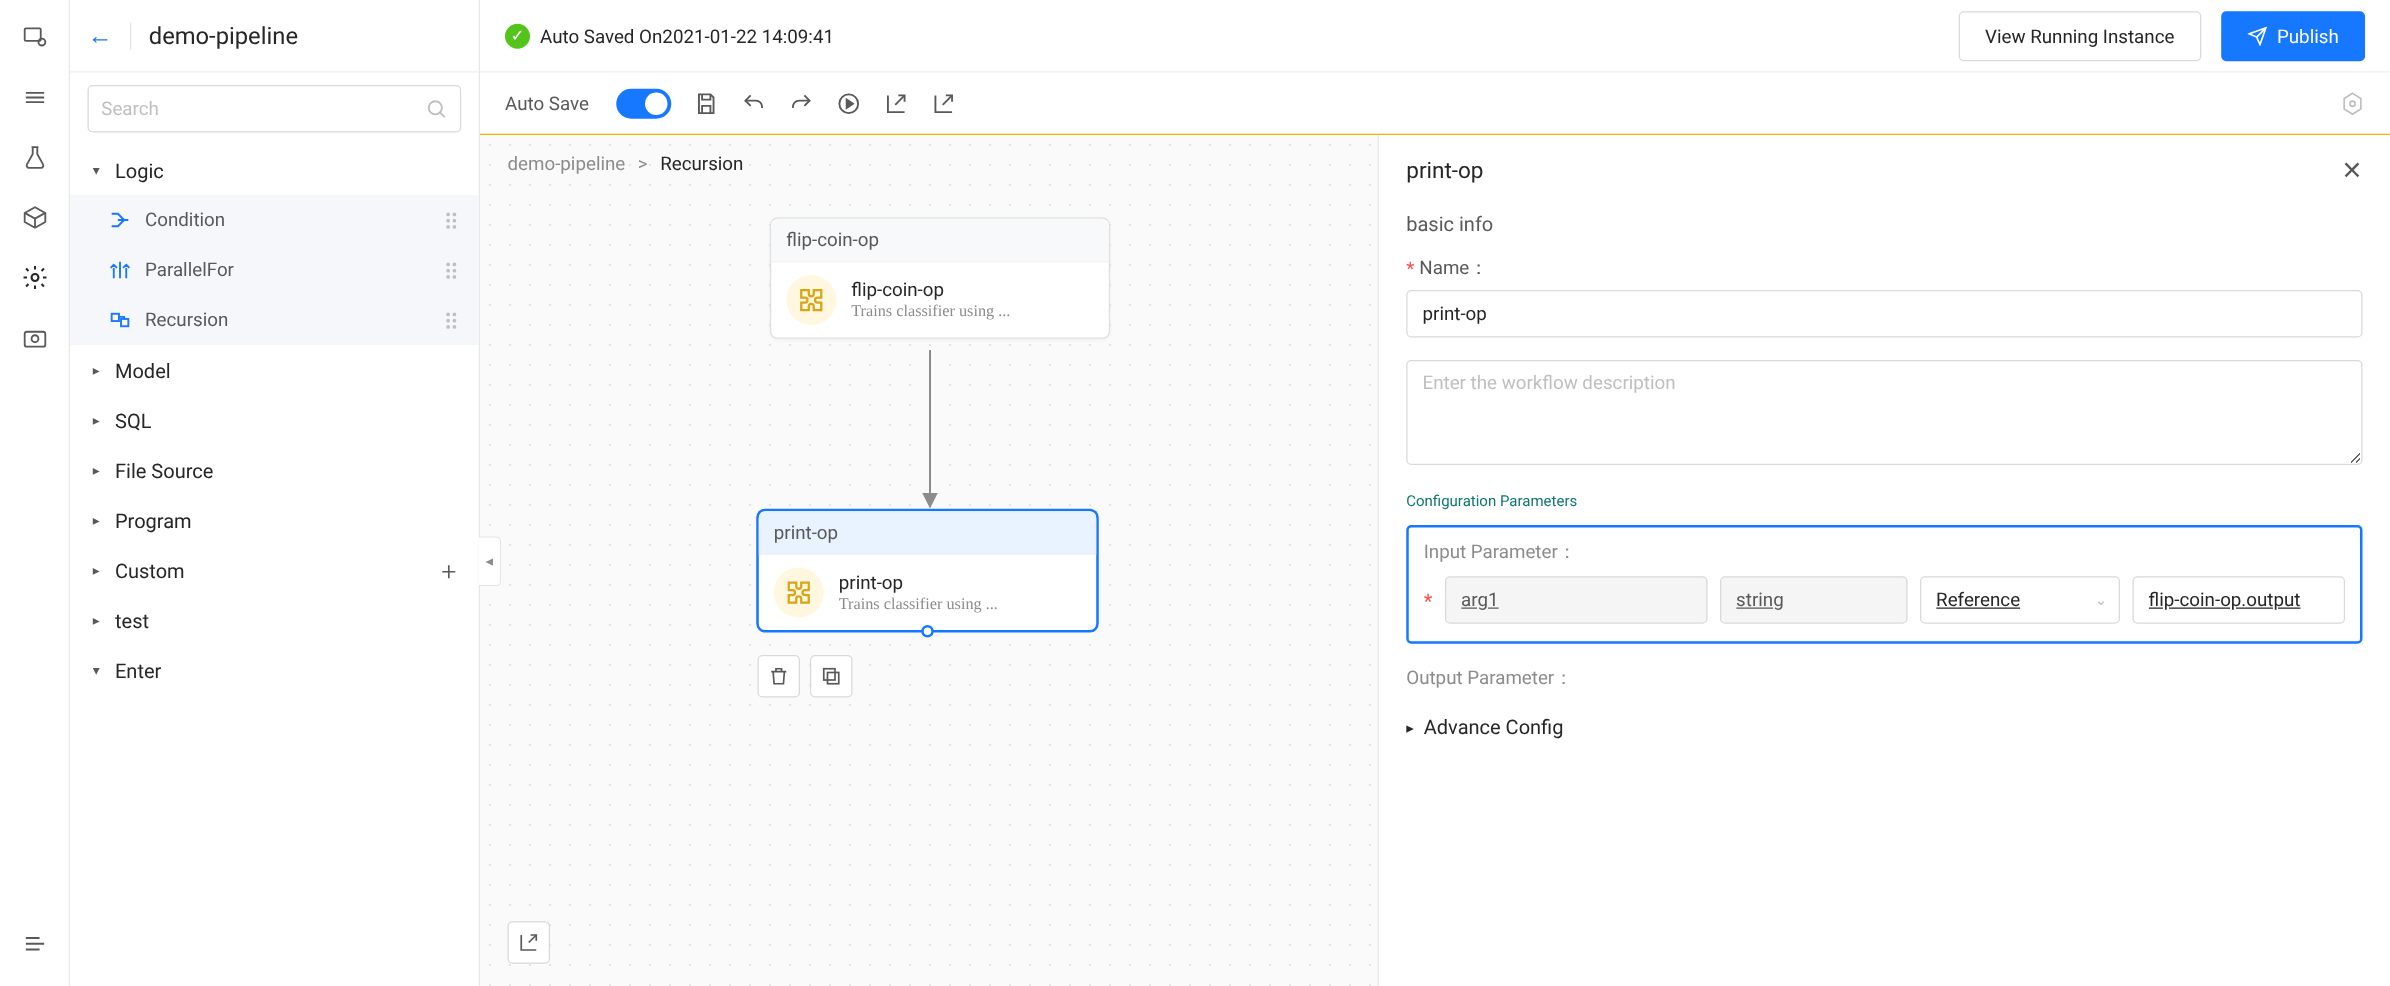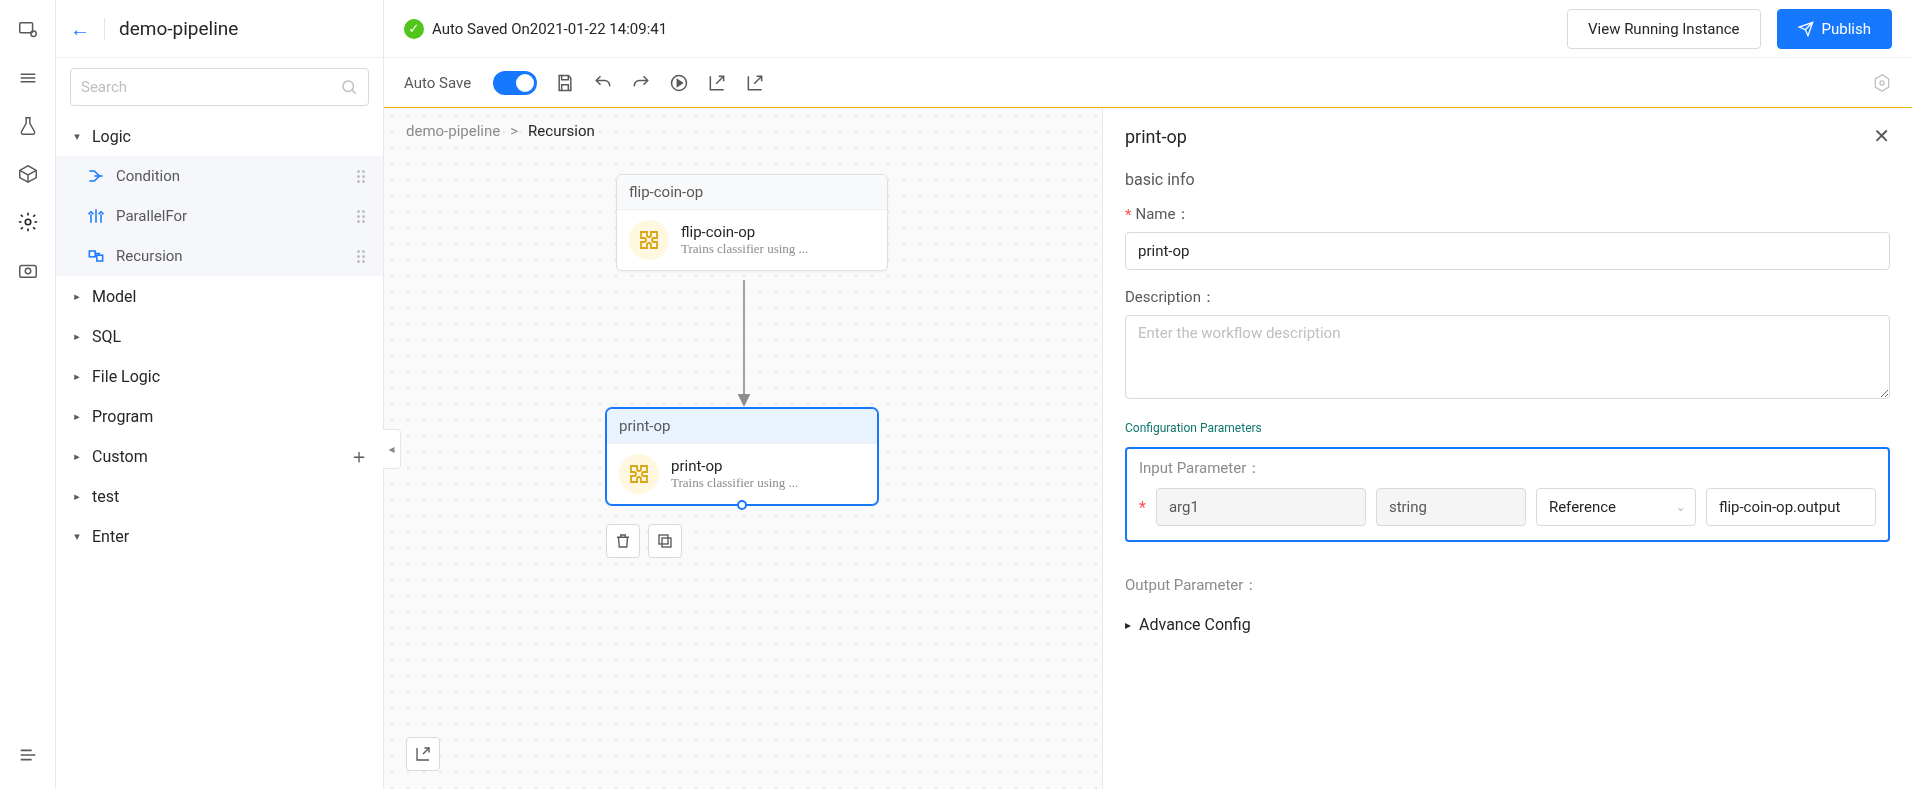--- a/index.html
+++ b/index.html
@@ -91,25 +91,25 @@
 .sec-title { font-size: 16px; color:#595959; margin-bottom: 16px; }
 .field { margin-bottom: 18px; }
 .field-label { font-size: 15px; color:#595959; margin-bottom: 8px; display:flex; align-items:center; gap:4px;}
 .req { color:#ff4d4f; }
 .input, .textarea, .select { width:100%; border:1px solid #d9d9d9; border-radius:4px; font-size:15px; color:#262626; background:#fff; }
 .input { height:38px; padding:0 12px; }
 .textarea { height:84px; padding:8px 12px; resize: both; }
 .textarea::placeholder{color:#bfbfbf;}
 
 .config-title { font-size:12px; color:#0f766e; margin: 6px 0 12px; }
-.param-box { border:2px solid #1677ff; border-radius:4px; padding:10px 12px 14px; margin-bottom:34px;}
+.param-box { border:2px solid #1677ff; border-radius:4px; padding:10px 12px 14px; margin-bottom:18px;}
 .param-box .pb-label { font-size:15px; color:#8c8c8c; margin-bottom:10px; }
 .param-row { display:flex; align-items:center; gap:10px; }
 .param-row .req{flex:0 0 auto;}
-.param-row .input{flex:1 1 0;}
+.param-row .input{flex:1 1 0;text-decoration:underline;}
 .param-row .readonly{ background:#f5f5f5; color:#595959;}
 .select-wrap { position:relative; flex:0 0 160px;border-radius:15px; }
 .select-wrap .input{ padding-right:28px; }
 .select-wrap .caret{ position:absolute; right:10px; top:50%; transform:translateY(-50%); color:#bfbfbf; font-size:12px; pointer-events:none;}
 .out-label{ font-size:15px; color:#8c8c8c; margin-bottom:20px; }
 .adv { display:flex; align-items:center; gap:8px; font-size:16px; color:#262626; cursor:pointer;}
 .adv .caret{ font-size:12px; }
 </style>
 </head>
 <body>
@@ -235,21 +235,21 @@
       <div class="tree-group-header">
           <span class="caret">▸</span>
           <span>Model</span>
         </div>
       <div class="tree-group-header">
           <span class="caret">▸</span>
           <span>SQL</span>
         </div>
       <div class="tree-group-header">
           <span class="caret">▸</span>
-          <span>File Logic</span>
+          <span>File Source</span>
         </div>
       <div class="tree-group-header">
           <span class="caret">▸</span>
           <span>Program</span>
         </div>
       <div class="tree-group-header">
           <span class="caret">▸</span>
           <span>Custom</span>
           <span class="plus">＋</span>
         </div>
@@ -412,23 +412,20 @@
         </div>
         <div class="sec-title">basic info</div>
         <div class="field">
           <div class="field-label">
               <span class="req">*</span>
               <span>Name：</span>
             </div>
           <input class="input" value="print-op" style="">
         </div>
         <div class="field">
-          <div class="field-label">
-              <span>Description：</span>
-            </div>
           <textarea class="textarea" placeholder="Enter the workflow description" style=""></textarea>
         </div>
         <div class="config-title">Configuration Parameters</div>
         <div class="param-box">
           <div class="pb-label">Input Parameter：</div>
           <div class="param-row">
             <span class="req">*</span>
             <input class="input readonly" style="flex: 0 0 210px;" readonly="" value="arg1">
             <input class="input readonly" style="flex: 0 0 150px;" readonly="" value="string">
             <div class="select-wrap">

